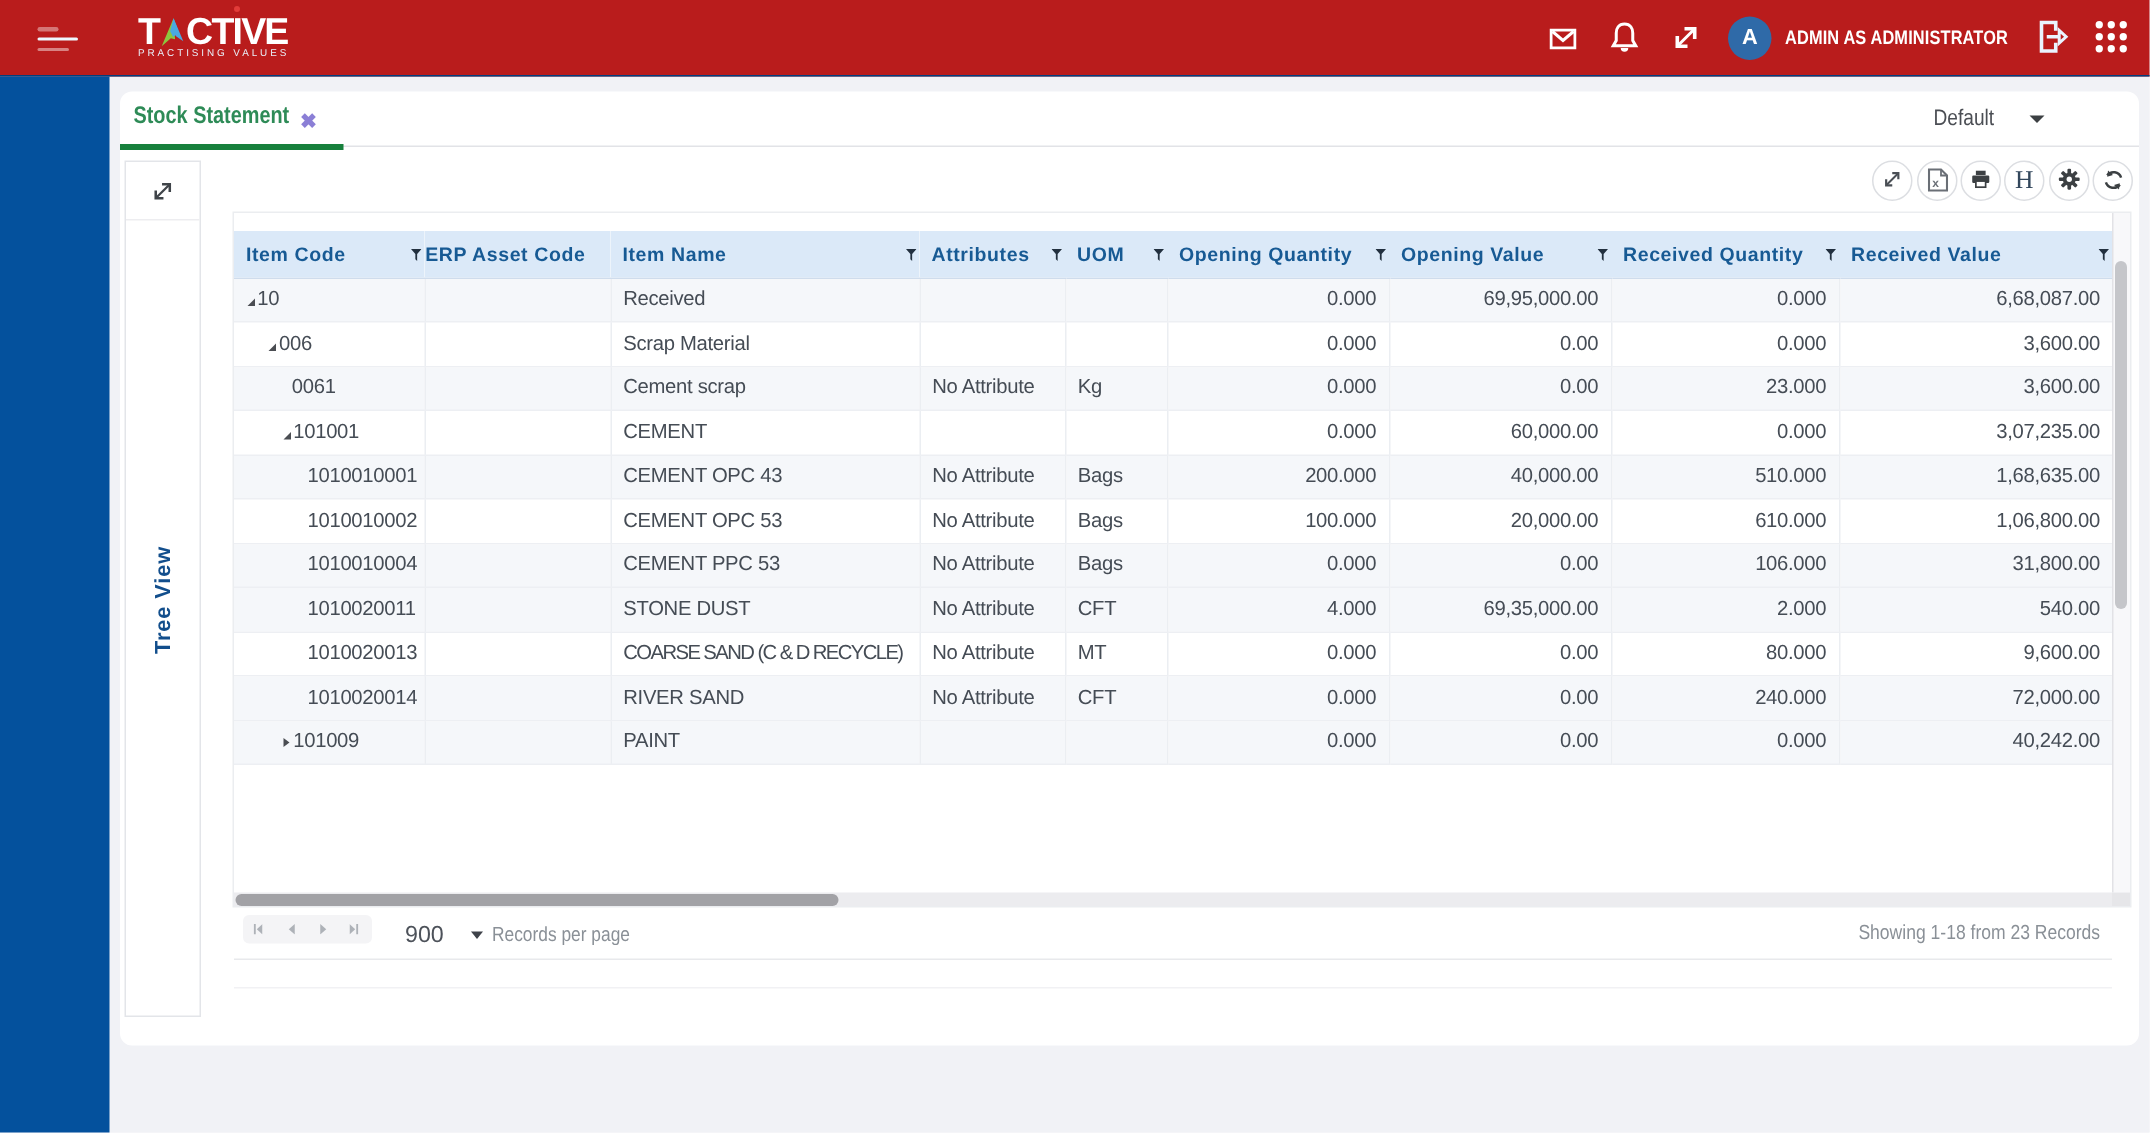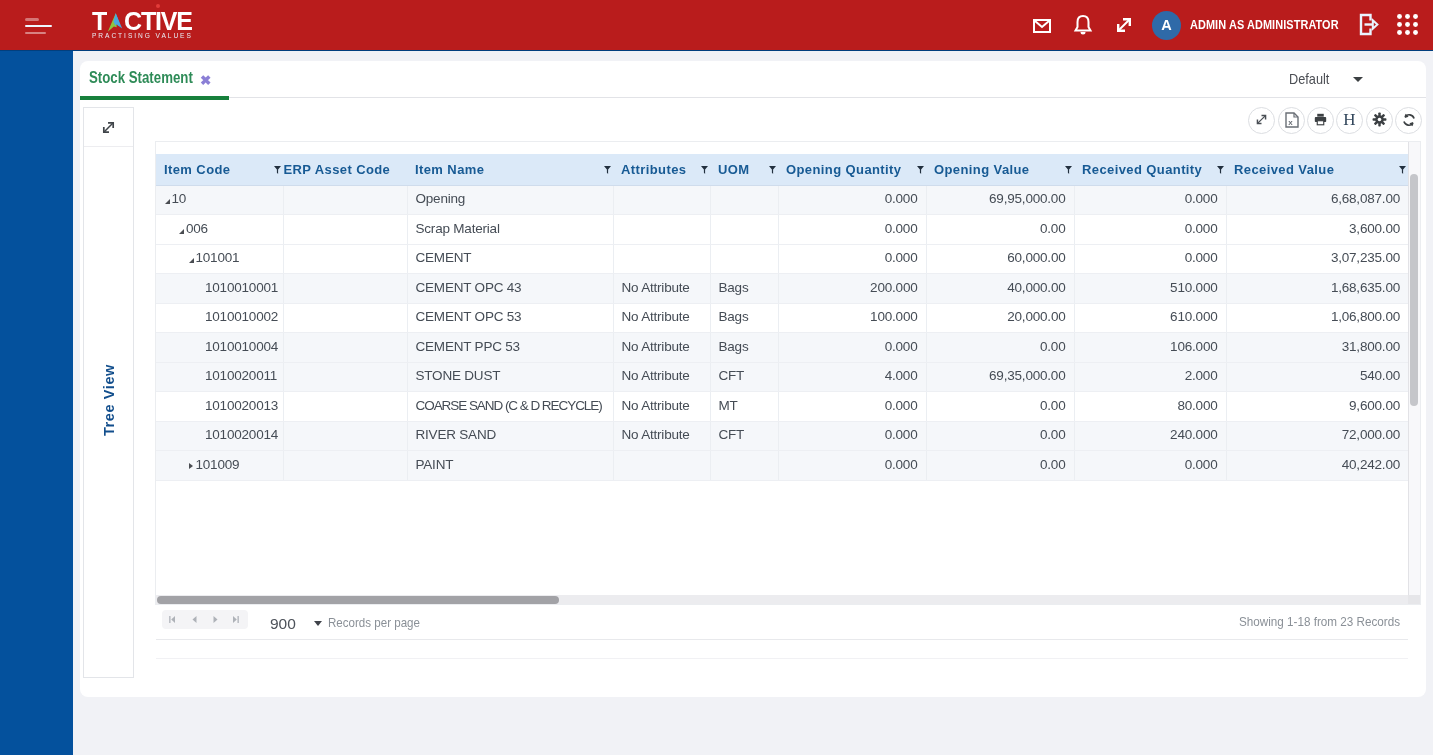--- a/index.html
+++ b/index.html
@@ -243,37 +243,48 @@
       <th>Received Quantity<span class="funnel"><svg width="7" height="8" viewBox="0 0 7 8">
                 <path d="M0 0 H7 L4.1 3.4 V8 L2.9 6.8 V3.4 Z" fill="#22303f"></path>
               </svg></span></th>
       <th>Received Value<span class="funnel"><svg width="7" height="8" viewBox="0 0 7 8">
                 <path d="M0 0 H7 L4.1 3.4 V8 L2.9 6.8 V3.4 Z" fill="#22303f"></path>
               </svg></span></th>
     </tr>
     <tr class="alt">
           <td class="pl0"><span class="tri-e"></span>10</td>
           <td></td>
-          <td>Opening</td>
+          <td>Received</td>
           <td></td>
           <td></td>
           <td class="num">0.000</td>
           <td class="num">69,95,000.00</td>
           <td class="num">0.000</td>
           <td class="num">6,68,087.00</td>
         </tr>
     <tr>
           <td class="pl1"><span class="tri-e"></span>006</td>
           <td></td>
           <td>Scrap Material</td>
           <td></td>
           <td></td>
           <td class="num">0.000</td>
           <td class="num">0.00</td>
           <td class="num">0.000</td>
+          <td class="num">3,600.00</td>
+        </tr>
+    <tr class="alt">
+          <td class="pl2l">0061</td>
+          <td></td>
+          <td>Cement scrap</td>
+          <td>No Attribute</td>
+          <td>Kg</td>
+          <td class="num">0.000</td>
+          <td class="num">0.00</td>
+          <td class="num">23.000</td>
           <td class="num">3,600.00</td>
         </tr>
     <tr>
           <td class="pl2"><span class="tri-e"></span>101001</td>
           <td></td>
           <td>CEMENT</td>
           <td></td>
           <td></td>
           <td class="num">0.000</td>
           <td class="num">60,000.00</td>

